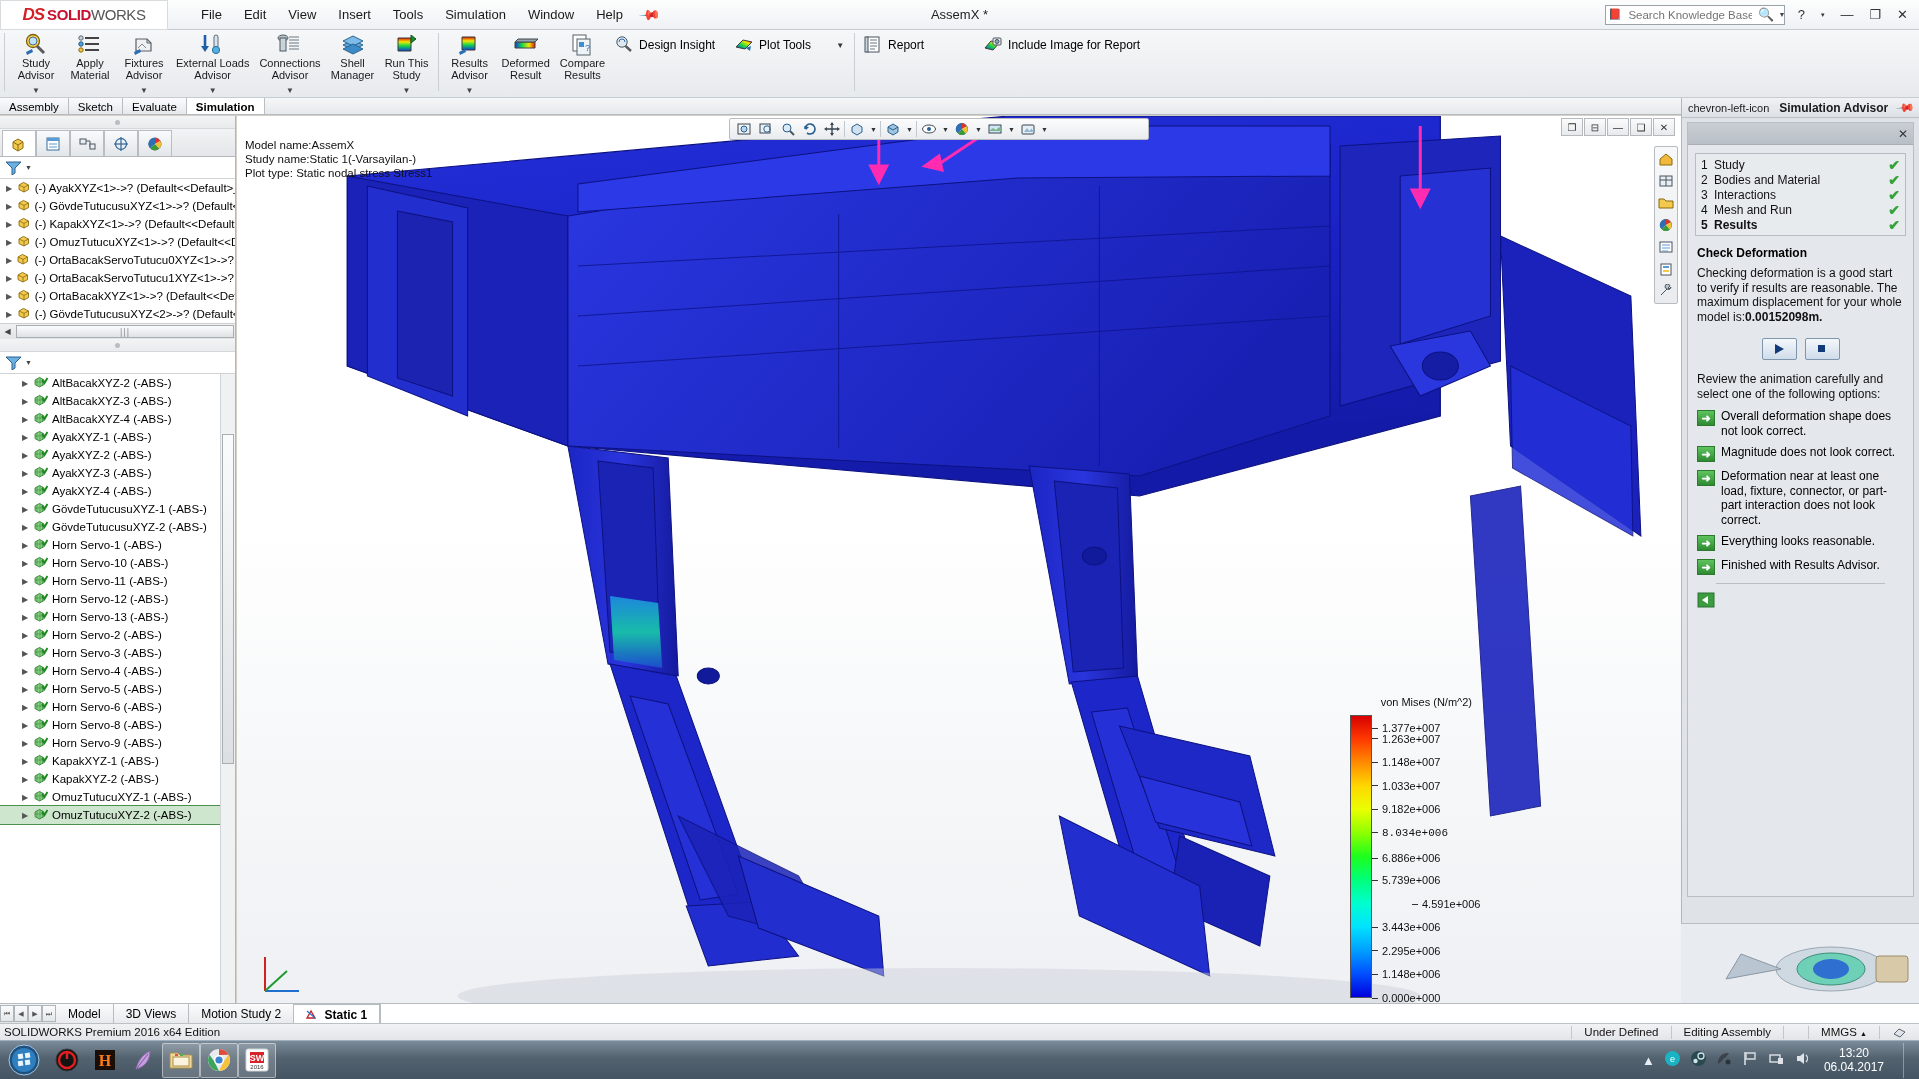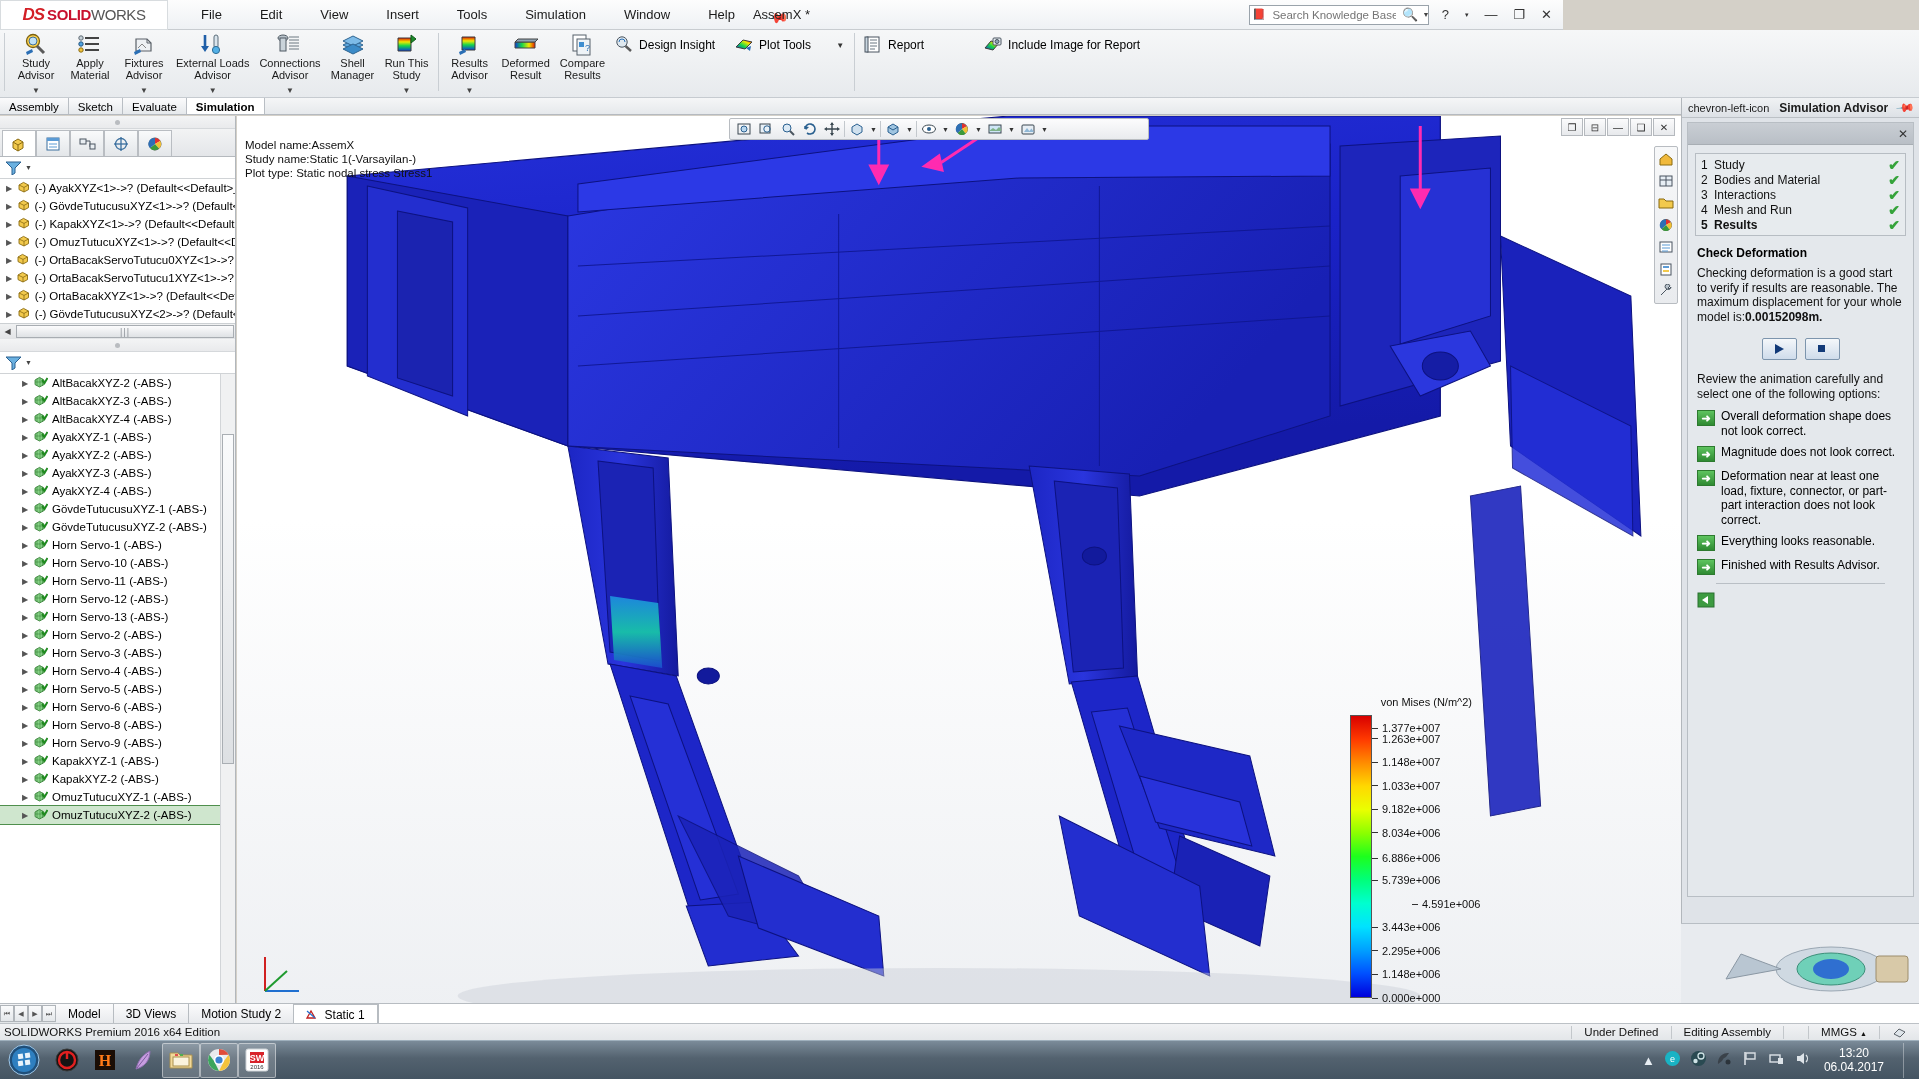--- a/index.html
+++ b/index.html
@@ -7,33 +7,33 @@
   body {
     width:1919px; height:1079px; overflow:hidden;
     font-family:"Liberation Sans", sans-serif;
     font-size:12px; color:#000;
     background:#d4d0c8;
   }
   .app { position:relative; width:1919px; height:1079px; }
 
   
   .titlebar {
-    position:absolute; left:0; top:0; width:1563px; height:30px;
+    position:absolute; left:0; top:0; width:1919px; height:30px;
     background:linear-gradient(#fdfdfd,#eef1f4);
     border-bottom:1px solid #c8ccd0;
     display:flex; align-items:center;
   }
   .logo-box {
     width:168px; height:30px; background:#fff; border:1px solid #d8dcdf;
     display:flex; align-items:center; justify-content:center; gap:3px;
   }
   .logo-ds { color:#d31f26; font-weight:bold; font-size:17px; font-style:italic; letter-spacing:-1px;}
   .logo-sw { font-weight:bold; font-size:15px; color:#c8102e; letter-spacing:-0.4px;}
   .logo-sw .lite { color:#555; font-weight:normal;}
-  .menubar { display:flex; align-items:flex-end; gap:16px; margin-left:22px;}
+  .menubar { display:flex; align-items:center; gap:0px; margin-left:22px;}
   .menubar .mi {
     padding:4px 11px; font-size:13px; color:#1a1a1a; cursor:default;
   }
   .pin-icon { margin-left:8px; color:#2a6fa8; font-size:14px; transform:rotate(40deg); }
   .title-center {
     position:absolute; left:0; right:0; text-align:center; font-size:13px; color:#222;
     pointer-events:none;
   }
   .title-right { margin-left:auto; display:flex; align-items:center; gap:10px; padding-right:8px;}
   .searchbox {
@@ -206,21 +206,21 @@
   .bottomtabs {
     position:absolute; left:0; bottom:56px; width:1919px; height:20px;
     background:linear-gradient(#f3f4f6,#e2e5e8); border-top:1px solid #b7bcc1;
     display:flex; align-items:center;
   }
   .navbtns { display:flex; }
   .navb { width:14px; height:17px; border:1px solid #b0b5ba; background:linear-gradient(#fafbfc,#e4e7ea);
     display:flex; align-items:center; justify-content:center; font-size:7px; color:#555; cursor:default;}
   .btab { font-size:12px; padding:1px 12px 0 12px; height:19px; line-height:18px; cursor:default;
     border-right:1px solid #b7bcc1; background:linear-gradient(#fbfbfc,#e8eaed); }
-  .btab.active { background:#fff; font-weight:normal; border-top:1px solid #b7bcc1; }
+  .btab.active { background:#fff; font-weight:bold; border-top:1px solid #b7bcc1; }
   .btab:first-of-type { border-left:1px solid #b7bcc1; }
   .btab .bicon { margin-right:4px; }
   .btab-fill { flex:1; background:#fff; height:19px; border-left:1px solid #b7bcc1;}
 
   .statusbar {
     position:absolute; left:0; bottom:39px; width:1919px; height:17px;
     background:linear-gradient(#f1f2f4,#e3e6e9); border-top:1px solid #bcc1c6;
     display:flex; align-items:center; font-size:11.5px; color:#111;
   }
   .sb-left { padding-left:4px; }
@@ -1271,21 +1271,21 @@
               <span>1.148e+007</span>
             </div>
             <div class="legend-tick" style="top: 70.75px; text-align: right;">
               <span class="dash"></span>
               <span>1.033e+007</span>
             </div>
             <div class="legend-tick" style="top: 94.3333px;">
               <span class="dash"></span>
               <span>9.182e+006</span>
             </div>
-            <div class="legend-tick" style="top: 117.917px;">
+            <div class="legend-tick" style="top: 117.917px; font-family: Liberation Mono, monospace;">
               <span class="dash"></span>
               <span>8.034e+006</span>
             </div>
             <div class="legend-tick" style="top: 143px;">
               <span class="dash"></span>
               <span>6.886e+006</span>
             </div>
             <div class="legend-tick" style="top: 165.083px;">
               <span class="dash"></span>
               <span>5.739e+006</span>

